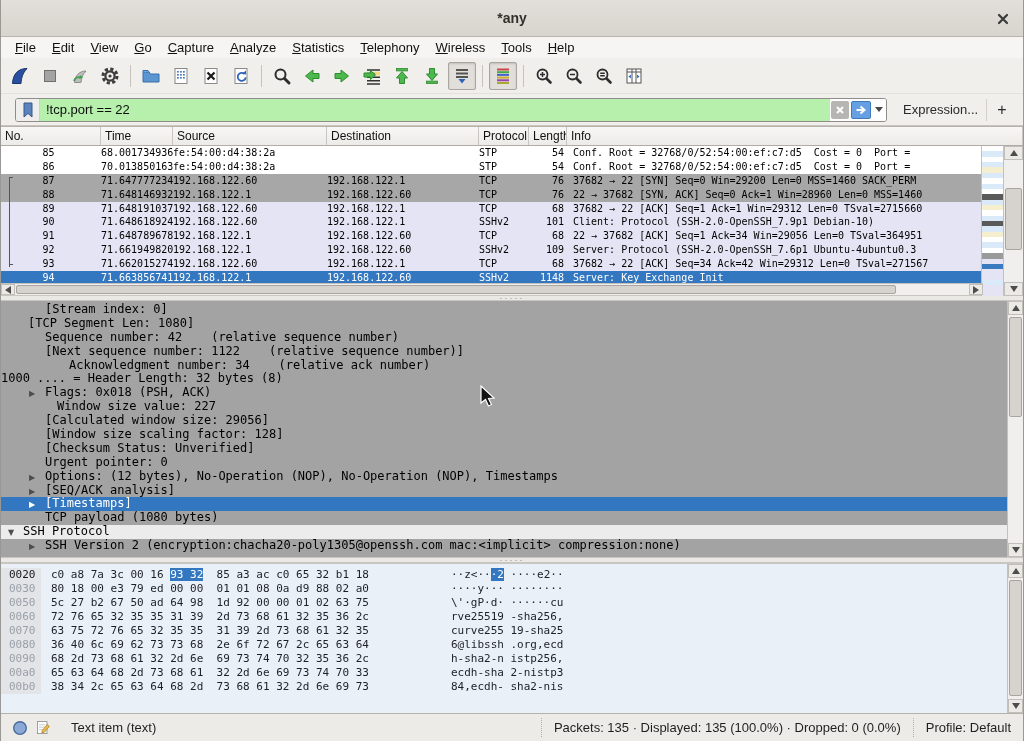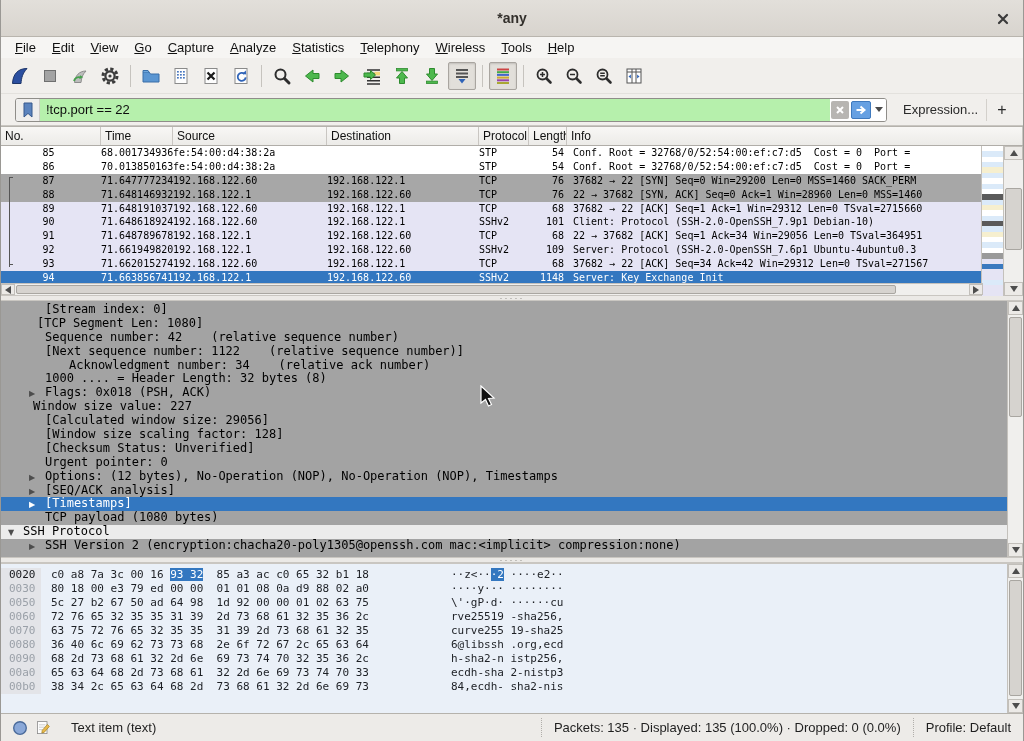--- a/index.html
+++ b/index.html
@@ -401,27 +401,27 @@
   </div>
 </div>
 
 <div class="splitter">
     <span class="dots">·····</span>
   </div>
 
 <div class="details">
   <div class="d-lines">
       <div class="dline" style="padding-left: 44px;"><span>[Stream index: 0]</span></div>
-      <div class="dline" style="padding-left: 36px;"><span>[TCP Segment Len: 1080]</span></div>
+      <div class="dline" style="padding-left: 27px;"><span>[TCP Segment Len: 1080]</span></div>
       <div class="dline" style="padding-left: 44px;"><span>Sequence number: 42    (relative sequence number)</span></div>
       <div class="dline" style="padding-left: 44px;"><span>[Next sequence number: 1122    (relative sequence number)]</span></div>
       <div class="dline" style="padding-left: 68px;"><span>Acknowledgment number: 34    (relative ack number)</span></div>
-      <div class="dline" style="padding-left: 44px;"><span>1000 .... = Header Length: 32 bytes (8)</span></div>
+      <div class="dline" style=""><span>1000 .... = Header Length: 32 bytes (8)</span></div>
       <div class="dline" style="padding-left: 44px;"><div class="twisty" style="left: 28px;">▶</div><span>Flags: 0x018 (PSH, ACK)</span></div>
-      <div class="dline" style="padding-left: 32px;"><span>Window size value: 227</span></div>
+      <div class="dline" style="padding-left: 56px;"><span>Window size value: 227</span></div>
       <div class="dline" style="padding-left: 44px;"><span>[Calculated window size: 29056]</span></div>
       <div class="dline" style="padding-left: 44px;"><span>[Window size scaling factor: 128]</span></div>
       <div class="dline" style="padding-left: 44px;"><span>[Checksum Status: Unverified]</span></div>
       <div class="dline" style="padding-left: 44px;"><span>Urgent pointer: 0</span></div>
       <div class="dline" style="padding-left: 44px;"><div class="twisty" style="left: 28px;">▶</div><span>Options: (12 bytes), No-Operation (NOP), No-Operation (NOP), Timestamps</span></div>
       <div class="dline" style="padding-left: 44px;"><div class="twisty" style="left: 28px;">▶</div><span>[SEQ/ACK analysis]</span></div>
       <div class="dline sel" style="padding-left: 44px;"><div class="twisty" style="left: 28px;">▶</div><span>[Timestamps]</span></div>
       <div class="dline" style="padding-left: 44px;"><span>TCP payload (1080 bytes)</span></div>
       <div class="dline band" style="padding-left: 22px;"><div class="twisty" style="left: 7px;">▼</div><span>SSH Protocol</span></div>
       <div class="dline" style="padding-left: 44px;"><div class="twisty" style="left: 28px;">▶</div><span>SSH Version 2 (encryption:chacha20-poly1305@openssh.com mac:&lt;implicit&gt; compression:none)</span></div>

